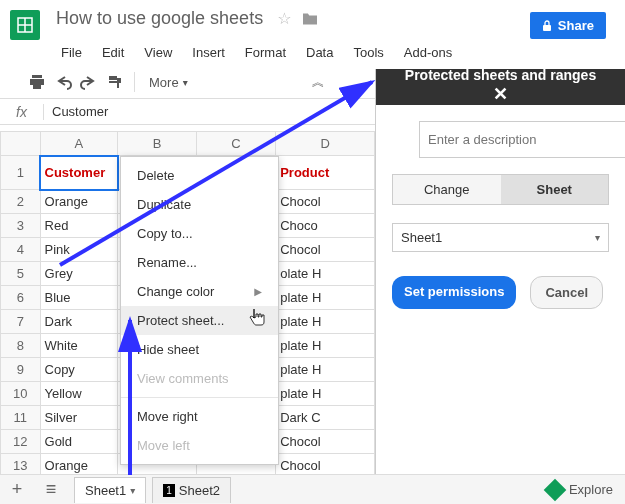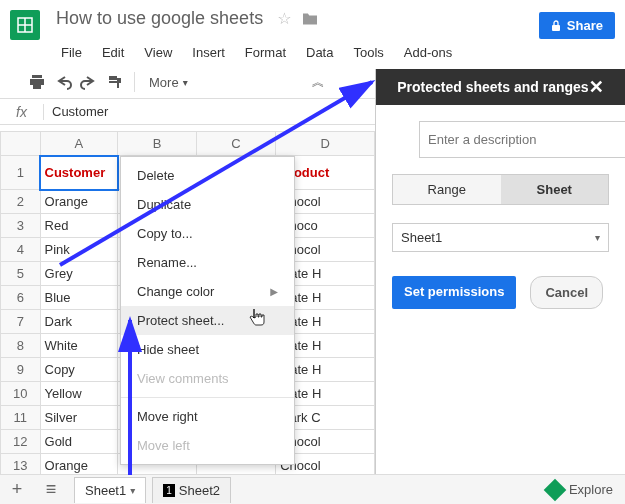--- a/index.html
+++ b/index.html
@@ -1,19 +1,19 @@
 <!DOCTYPE html>
 <html><head>
 <meta charset="utf-8">
 <style>
   * { box-sizing: border-box; margin: 0; padding: 0; }
   body { font-family: Arial, sans-serif; font-size: 13px; color: #333; width: 625px; height: 504px; overflow: hidden; background: #fff; position: relative; }
 
   
-  .header { display: flex; align-items: flex-start; padding: 6px 10px 0 10px; }
+  .header { display: flex; align-items: flex-start; padding: 6px 19px 0 10px; }
   .logo { width: 30px; height: 30px; background: #0f9d58; border-radius: 2px; display: flex; align-items: center; justify-content: center; margin-right: 12px; margin-top: 4px; }
   .logo svg { width: 16px; height: 16px; }
   .title-area { flex: 1; }
   .doc-title-row { display: flex; align-items: center; gap: 10px; }
   .doc-title { font-size: 18px; color: #616161; padding: 2px 4px; }
   .star-icon { color: #bbb; font-size: 16px; }
   .folder-icon { color: #999; width: 18px; height: 14px; }
   .menus { display: flex; gap: 2px; margin-top: 10px; }
   .menu-item { padding: 4px 9px; color: #333; font-size: 13px; cursor: pointer; }
   .header-right { display: flex; align-items: center; gap: 8px; padding-top: 6px; }
@@ -29,51 +29,51 @@
   .tb-more { display: flex; align-items: center; gap: 4px; color: #555; font-size: 13px; cursor: pointer; padding: 2px 4px; justify-content: flex-end; }
   .tb-chevrons { color: #888; cursor: pointer; margin-left: 110px; }
 
   
   .fxbar { display: flex; align-items: center; border-bottom: 1px solid #ddd; height: 26px; }
   .fxlabel { width: 44px; text-align: center; font-style: italic; color: #777; border-right: 1px solid #ddd; font-size: 14px; }
   .fxvalue { padding: 0 8px; color: #333; }
 
   
   .sidepanel { position: absolute; top: 69px; right: 0; width: 250px; bottom: 30px; background: #fff; border-left: 1px solid #ccc; }
-  .sp-header { background: #323232; color: #fff; height: 36px; display: flex; align-items: center; justify-content: center; padding: 0 4px; font-size: 14px; font-weight: bold; }
+  .sp-header { background: #323232; color: #fff; height: 36px; display: flex; align-items: center; justify-content: flex-end; padding: 0 4px; font-size: 14px; font-weight: bold; flex-direction: column; }
   .sp-close { color: #fff; font-size: 18px; cursor: pointer; }
   .sp-body { padding: 16px; }
   .sp-desc { width: 100%; border: 1px solid #ccc; padding: 10px 8px; font-size: 13px; color: #0c4a6e; margin-left: 27px; }
   .sp-tabs { display: flex; margin-top: 16px; border: 1px solid #ccc; }
   .sp-tab { flex: 1; text-align: center; padding: 7px 0; font-size: 13px; cursor: pointer; }
   .sp-tab.inactive { background: #f5f5f5; }
   .sp-tab.active { background: #e0e0e0; font-weight: bold; }
   .sp-select { margin-top: 18px; border: 1px solid #ccc; padding: 6px 8px; display: flex; justify-content: space-between; align-items: center; cursor: pointer; }
   .sp-check { margin-top: 18px; display: flex; align-items: center; gap: 8px; font-size: 13px; }
   .sp-check-box { width: 13px; height: 13px; border: 1px solid #888; }
   .sp-actions { margin-top: 24px; display: flex; gap: 14px; }
-  .btn-primary { background: #1a73e8; color: #fff; padding: 8px 12px; font-size: 13px; font-weight: bold; border-radius: 2px; cursor: pointer; }
+  .btn-primary { background: #1a73e8; color: #fff; padding: 8px 12px; font-size: 13px; font-weight: bold; border-radius: 12px; cursor: pointer; }
   .btn-secondary { border: 1px solid #ccc; background: #f5f5f5; padding: 8px 14px; font-size: 13px; font-weight: bold; color: #555; border-radius: 12px; cursor: pointer; }
 
   
   .grid-area { position: absolute; top: 131px; left: 0; right: 250px; bottom: 30px; overflow: hidden; }
   .gridwrap { position: relative; }
   table { border-collapse: collapse; table-layout: fixed; }
   th, td { border: 1px solid #ddd; font-size: 13px; padding: 0 4px; text-align: left; height: 24px; overflow: hidden; white-space: nowrap; }
   th { background: #f8f8f8; font-weight: normal; color: #666; text-align: center; }
   th.rowhead { width: 40px; }
   td.rowhead { background: #f8f8f8; color: #666; text-align: center; width: 40px; }
   .col-a { width: 78px; }
   .col-b, .col-c { width: 80px; }
   .col-d { width: 100px; }
   .hdrcell { color: #c00; font-weight: bold; height: 34px; }
   .selcell { outline: 2px solid #1a73e8; outline-offset: -1px; }
 
   
-  .ctxmenu { position: absolute; left: 120px; top: 156px; width: 175px; background: #fff; border: 1px solid #ccc; box-shadow: 0 2px 8px rgba(0,0,0,0.2); z-index: 50; padding: 4px 0; }
+  .ctxmenu { position: absolute; left: 120px; top: 156px; width: 159px; background: #fff; border: 1px solid #ccc; box-shadow: 0 2px 8px rgba(0,0,0,0.2); z-index: 50; padding: 4px 0; }
   .ctx-item { padding: 7px 16px; font-size: 13px; color: #333; cursor: pointer; display: flex; justify-content: space-between; align-items: center; }
   .ctx-item:hover, .ctx-item.hovered { background: #eee; }
   .ctx-item.disabled { color: #bbb; cursor: default; }
   .ctx-sep { height: 1px; background: #e5e5e5; margin: 4px 0; }
   .submenu-arrow { color: #888; font-size: 10px; }
   .cursor-img { position: absolute; left: 248px; top: 307px; z-index: 60; pointer-events:none; }
 
   
   .footer { position: absolute; bottom: 0; left: 0; right: 0; height: 30px; border-top: 1px solid #ddd; background: #f5f5f5; display: flex; align-items: center; }
   .ft-btn { width: 34px; height: 30px; display: flex; align-items: center; justify-content: center; color: #666; cursor: pointer; font-size: 18px; }
@@ -311,21 +311,21 @@
   </svg>
 
 <div class="sidepanel">
   <div class="sp-header">
     <span>Protected sheets and ranges</span>
     <span class="sp-close">✕</span>
   </div>
   <div class="sp-body">
     <input class="sp-desc" placeholder="Enter a description" style="">
     <div class="sp-tabs">
-      <div class="sp-tab inactive">Range</div>
+      <div class="sp-tab inactive">Change</div>
       <div class="sp-tab active">Sheet</div>
     </div>
     <div class="sp-select">
       <span>Sheet1</span>
       <span style="font-size:10px;color:#666;">▾</span>
     </div>
     <div class="sp-actions">
       <div class="btn-primary">Set permissions</div>
       <div class="btn-secondary">Cancel</div>
     </div>

